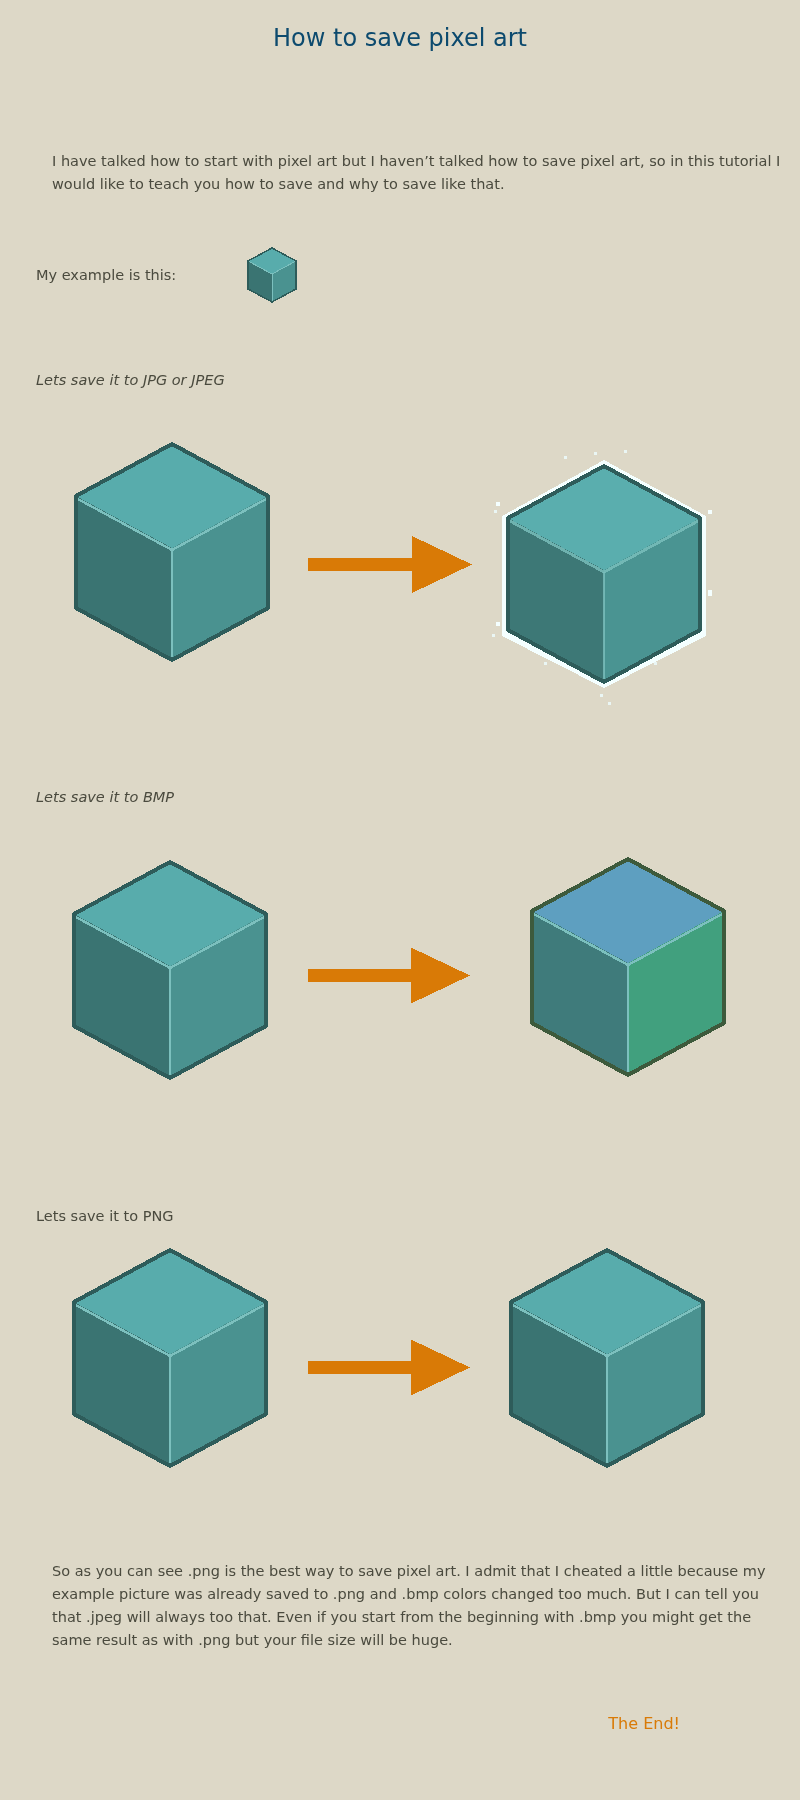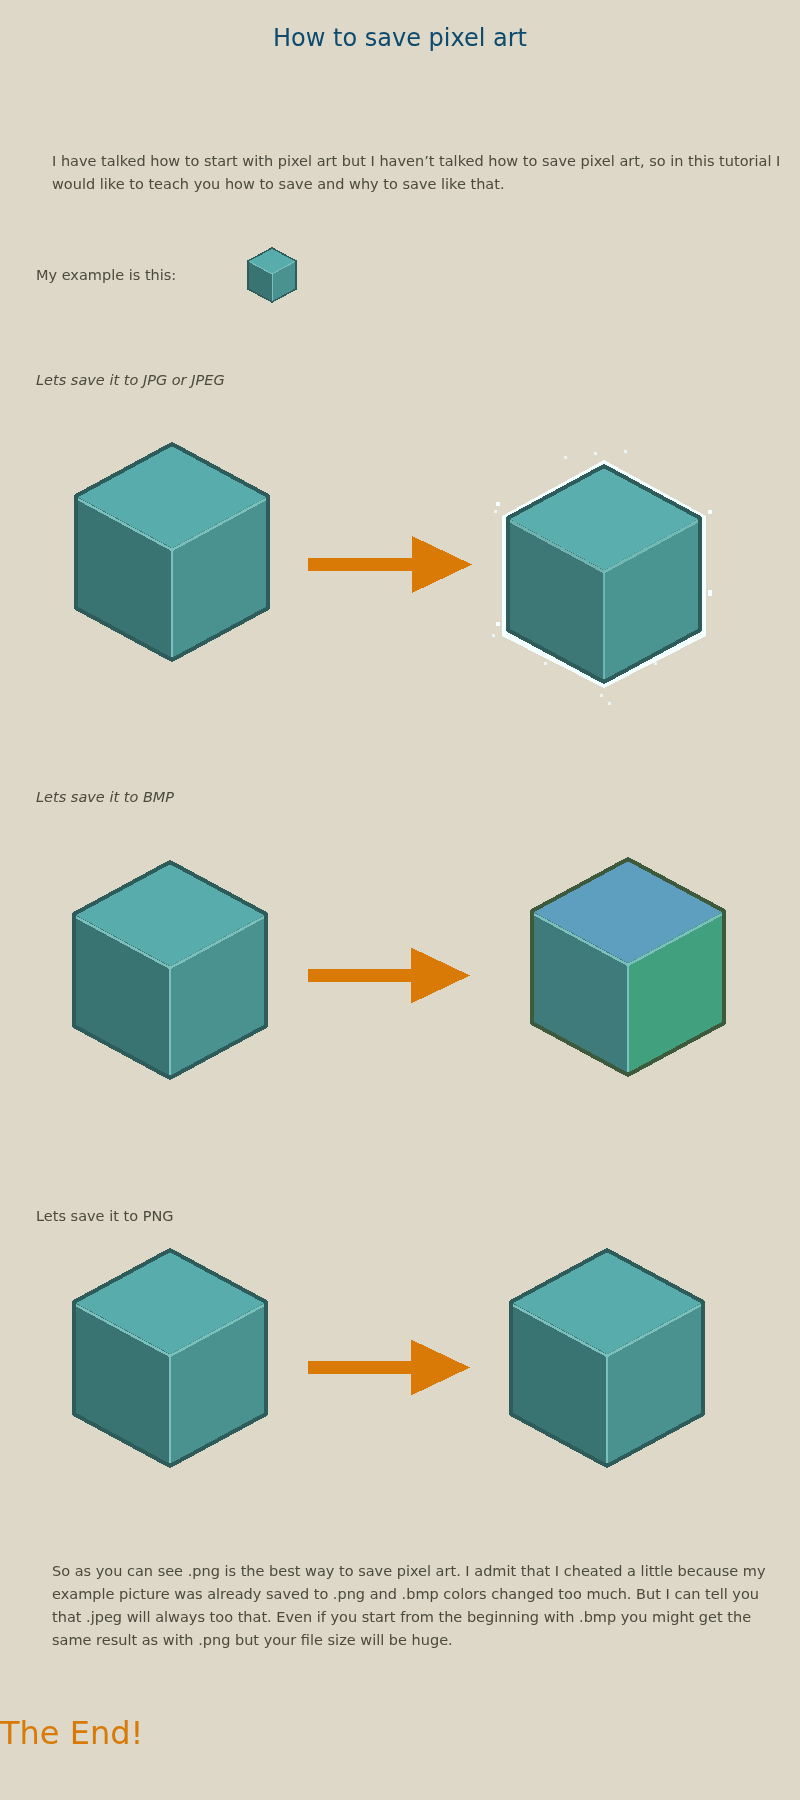--- a/index.html
+++ b/index.html
@@ -12,22 +12,22 @@
   .abs { position: absolute; }
   .title {
     left: 0; width: 800px; top: 24px; text-align: center;
     font-size: 24px; color: #0c4a6e;
   }
   .para {
     left: 36px; width: 730px; font-size: 14.5px; line-height: 23px; margin: 16px;
   }
   .label { left: 36px; font-size: 14.5px; text-align: right; }
   .end {
-    left: 0; width: 680px; top: 1714px; text-align: left;
-    font-size: 32px; color: #d97a06;
+    left: 0; width: 680px; top: 1714px; text-align: right;
+    font-size: 16px; color: #d97a06;
   }
   svg { display: block; shape-rendering: crispEdges; }
 </style>
 </head>
 <body>
 
 <div class="abs title">How to save pixel art</div>
 
 <div class="abs" style="left:36px; top:134px; width:730px;">
   <p class="para" style="position:static;">I have talked how to start with pixel art but I haven’t talked how to save pixel art, so in this tutorial I would like to teach you how to save and why to save like that.</p>

